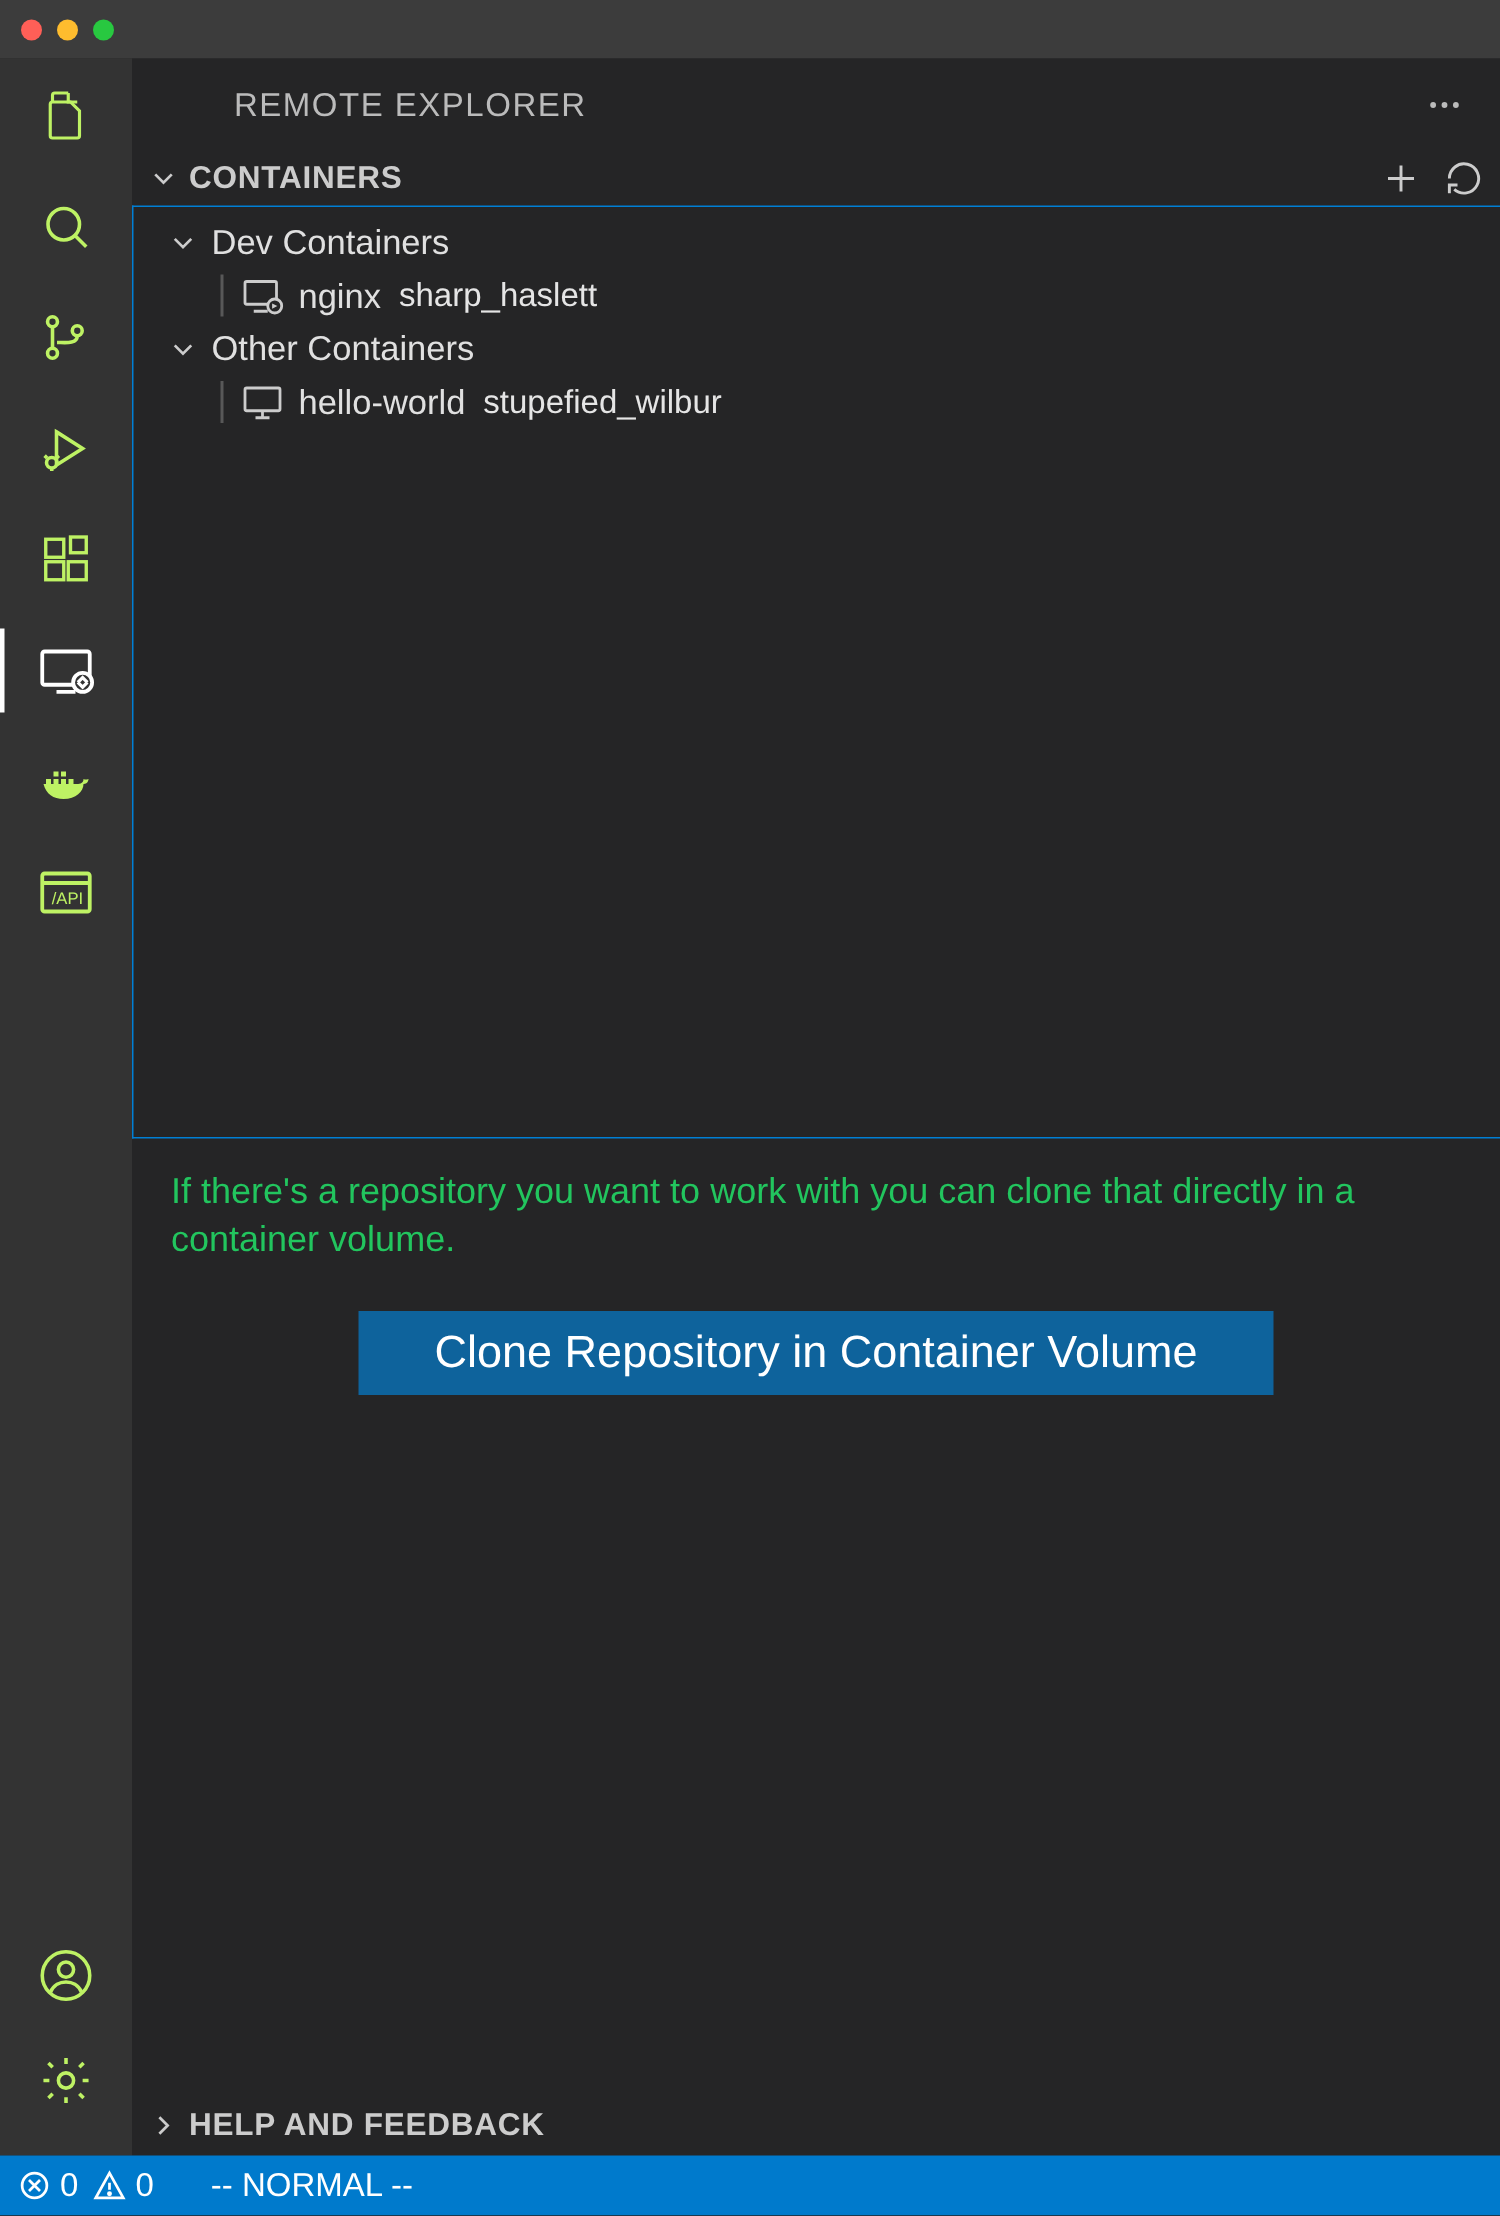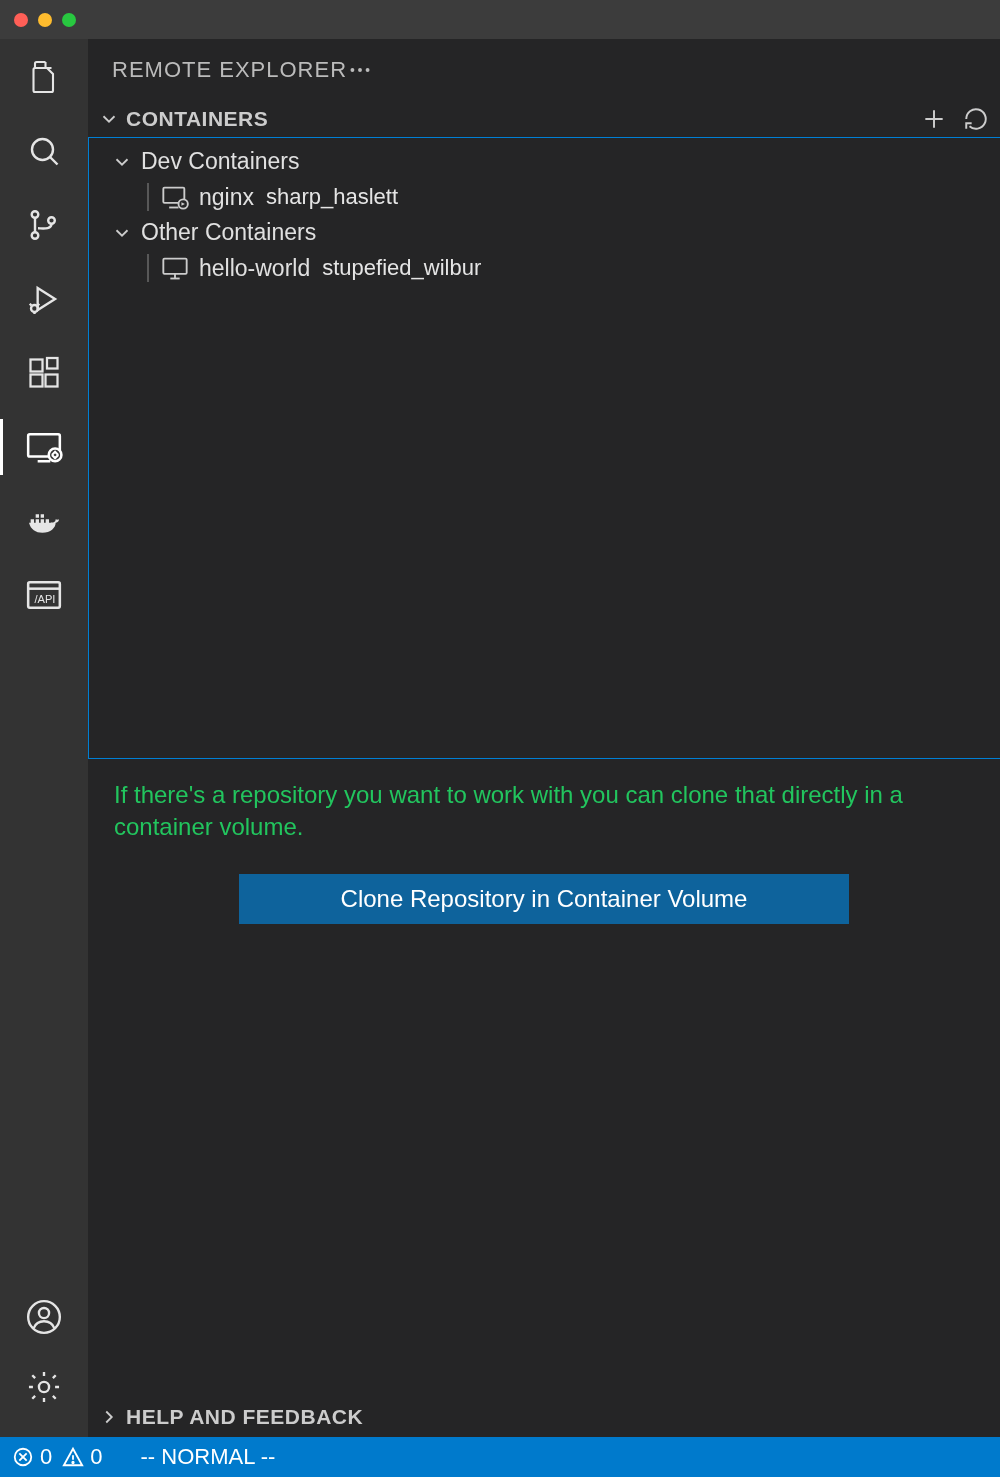--- a/index.html
+++ b/index.html
@@ -38,40 +38,42 @@
   display: flex;
   flex-direction: column;
   align-items: center;
   padding-top: 18px;
 }
 .activity-top { flex: 1; display: flex; flex-direction: column; align-items: center; gap: 34px; }
 .activity-bottom { display: flex; flex-direction: column; align-items: center; gap: 30px; padding-bottom: 30px; }
 .activity-icon {
   width: 40px; height: 40px;
   display: flex; align-items: center; justify-content: center;
-  color: #e5e5e5;
+  color: #bef264;
   cursor: pointer;
   position: relative;
 }
 .activity-icon.active { color: #ffffff; }
 .activity-icon.active::before {
   content: ""; position: absolute; left: -24px; top: -8px; bottom: -8px; width: 3px; background: #ffffff;
 }
 .sidebar {
   flex: 1;
   background: #252526;
   display: flex;
   flex-direction: column;
   min-width: 0;
 }
 .sidebar-header {
   height: 62px;
   display: flex;
   align-items: center;
   padding: 16px 24px;
+  justify-content: space-between;
+  margin-left: 44px;
 }
 .sidebar-title {
   font-size: 22px;
   letter-spacing: 1px;
   color: #bbbbbb;
   font-weight: 400;
 }
 .more-icon { color: #bbbbbb; cursor: pointer; }
 .section-header {
   display: flex;
@@ -126,21 +128,21 @@
   color: #22c55e;
   margin-bottom: 30px;
 }
 .clone-btn {
   display: block;
   margin: 0 auto;
   width: 610px;
   background: #0e639c;
   color: #ffffff;
   border: none;
-  font-size: 24px;
+  font-size: 30px;
   padding: 11px 0;
   cursor: pointer;
   text-align: center;
 }
 .statusbar {
   height: 40px;
   background: #007acc;
   display: flex;
   align-items: center;
   color: #ffffff;

